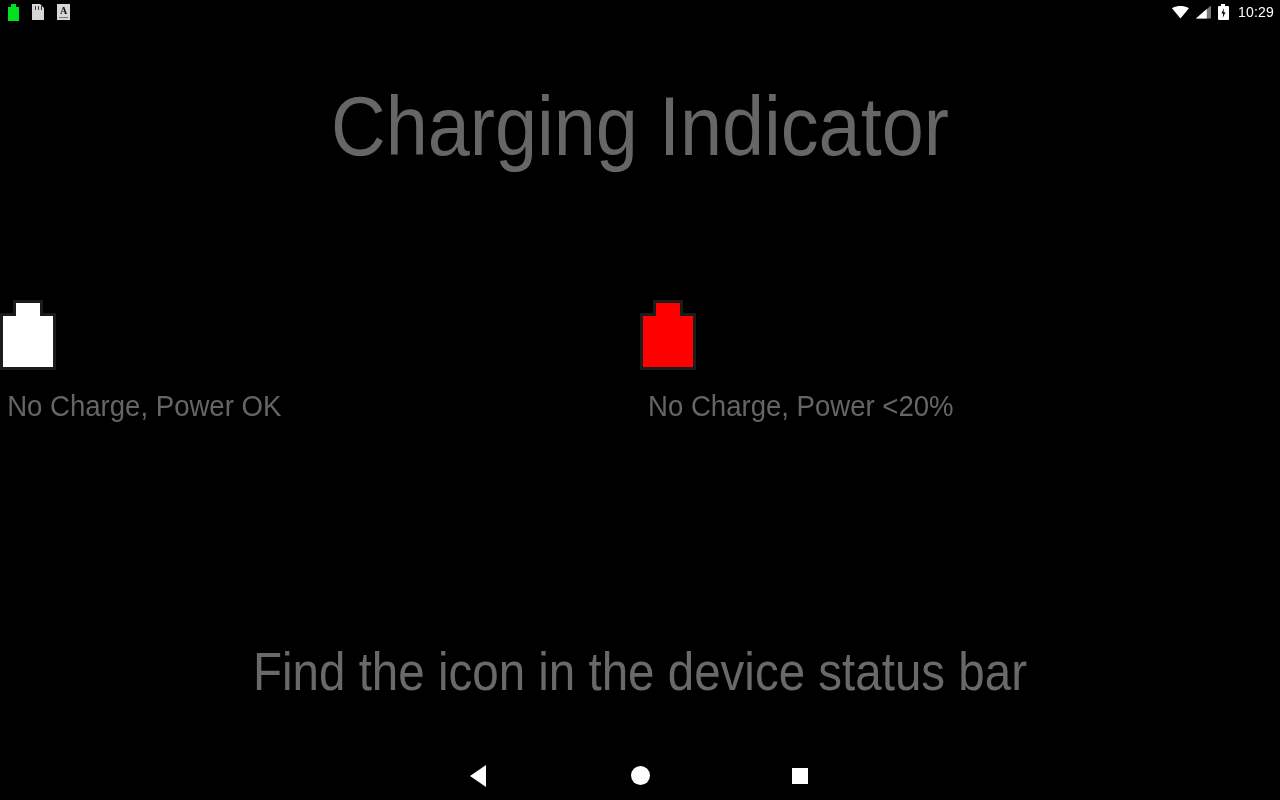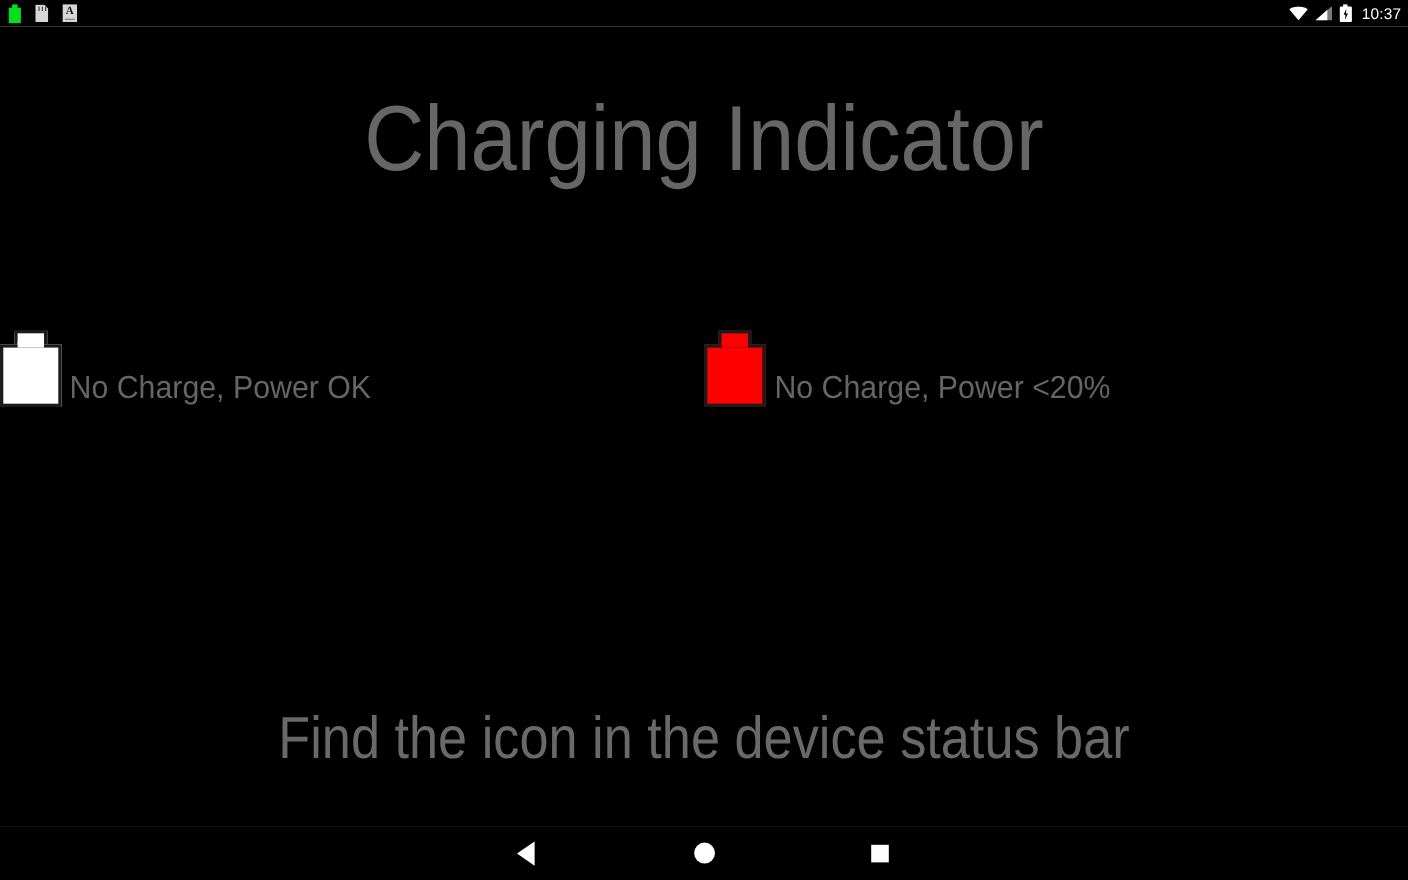--- a/index.html
+++ b/index.html
@@ -192,22 +192,22 @@
   #indicator-row {
     position: absolute;
     top: 276px;
     left: 0;
     width: 1280px;
     display: flex;
   }
   .indicator-cell {
     flex: 1 1 0;
     display: flex;
-    flex-direction: row;
-    align-items: flex-end;
+    flex-direction: column;
+    align-items: flex-start;
   }
 
   .battery-icon {
     position: relative;
     width: 56px;
     height: 70px;
   }
   .battery-icon .batt-nub {
     position: absolute;
     left: 13px;
@@ -325,21 +325,21 @@
       <div class="sb-wifi"></div>
       <div class="sb-signal">
         <div class="full"></div>
         <div class="lit"></div>
       </div>
       <div class="sb-batt2">
         <div class="cap"></div>
         <div class="shell"></div>
         <div class="bolt"></div>
       </div>
-      <div id="status-clock">10:37</div>
+      <div id="status-clock">10:29</div>
     </div>
   </div>
 
   <div id="content">
 
     <div id="app-title">Charging Indicator</div>
 
     <div id="indicator-row">
 
       <div class="indicator-cell">

